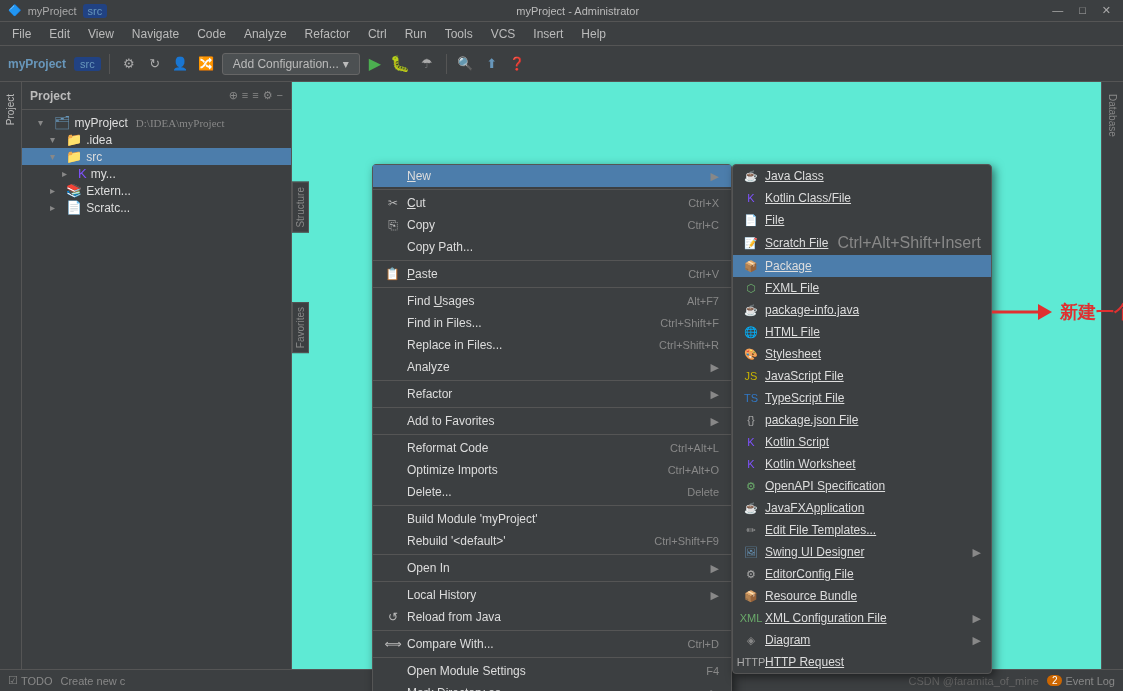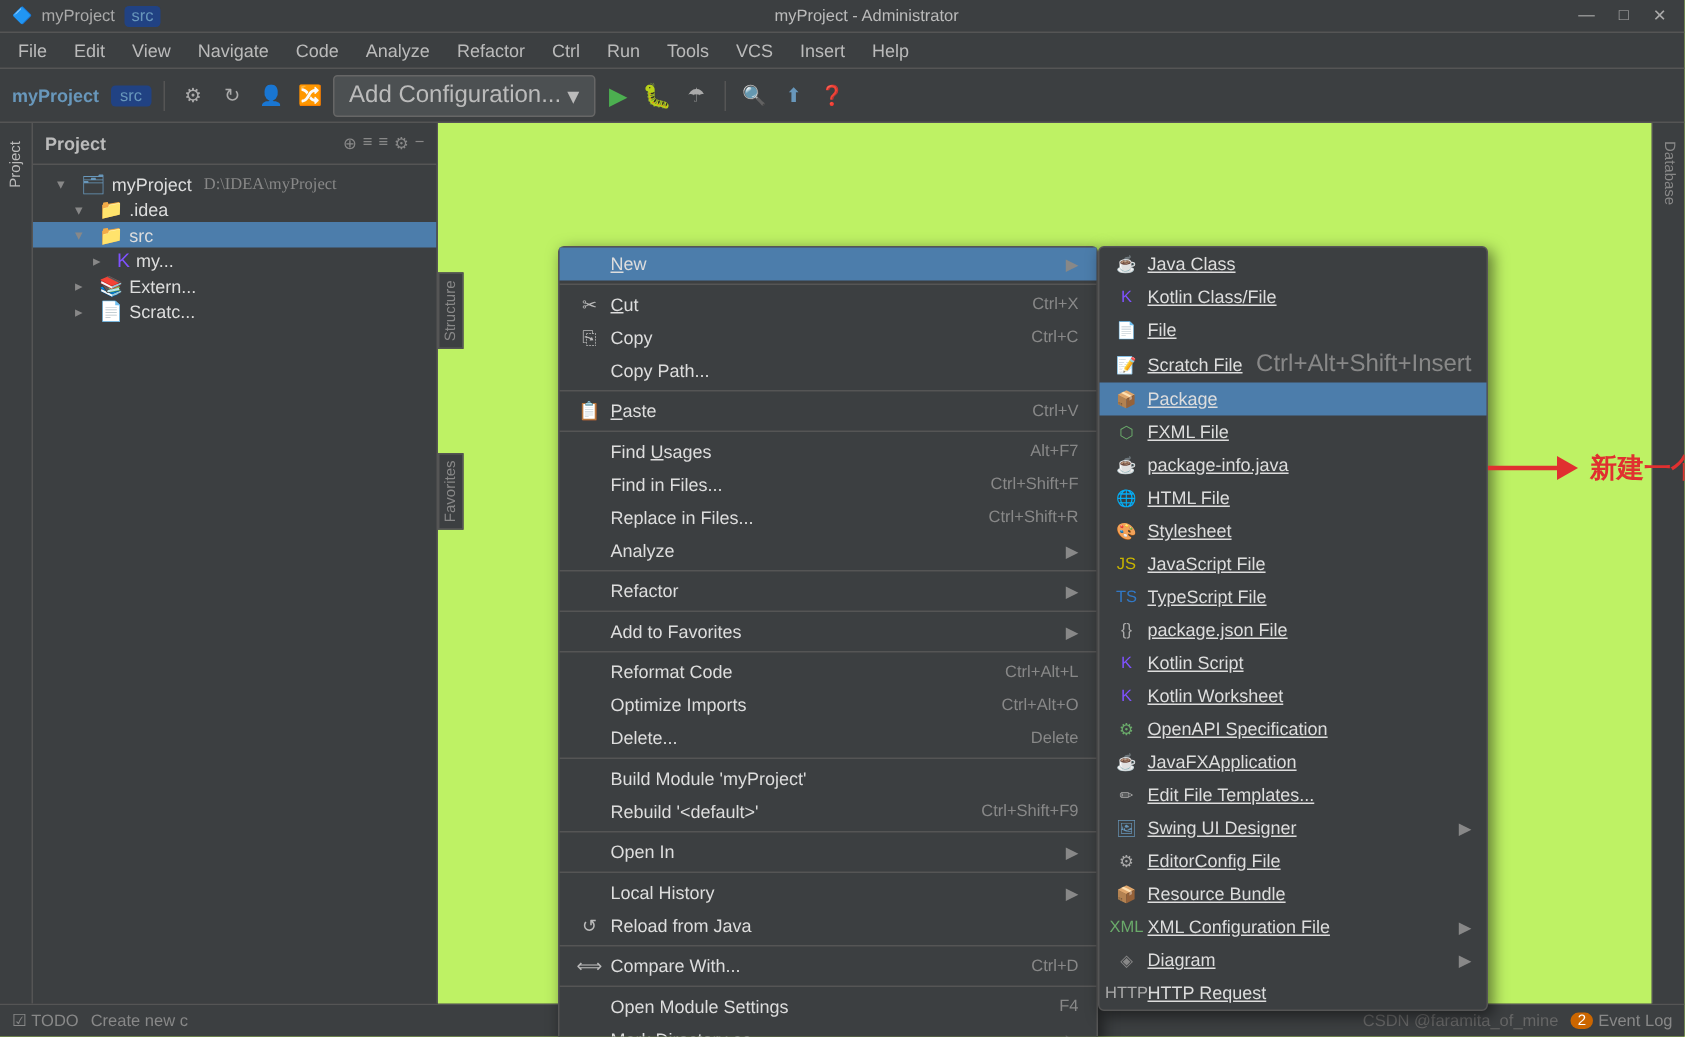--- a/index.html
+++ b/index.html
@@ -65,21 +65,21 @@
       display: flex; align-items: center; justify-content: center;
       cursor: pointer; border-radius: 3px; color: #aaa; font-size: 13px;
     }
     .add-config-btn {
       background: #4c5052;
       border: 1px solid #666;
       border-radius: 3px;
       padding: 3px 10px;
       color: #bbb;
       cursor: pointer;
-      font-size: 16px;
+      font-size: 12px;
       display: flex; align-items: center; gap: 4px;
     }
     .run-btn { color: #4CAF50; font-size: 16px; cursor: pointer; }
     .debug-btn { color: #6897bb; font-size: 16px; cursor: pointer; }
 
     
     #main-layout {
       display: flex;
       height: calc(691px - 22px - 24px - 36px - 22px);
       position: relative;
@@ -245,21 +245,21 @@
     }
     .chinese-label {
       font-size: 18px;
       color: #e03030;
       font-weight: bold;
       white-space: nowrap;
     }
 
     .content-area {
       flex: 1;
-      background: #bef264;
+      background: #5eead4;
       position: relative;
     }
   </style>
 </head>
 <body>
 
 <div id="title-bar">
   <div class="title-left">
     <span>🔷</span>
     <span>myProject</span>

